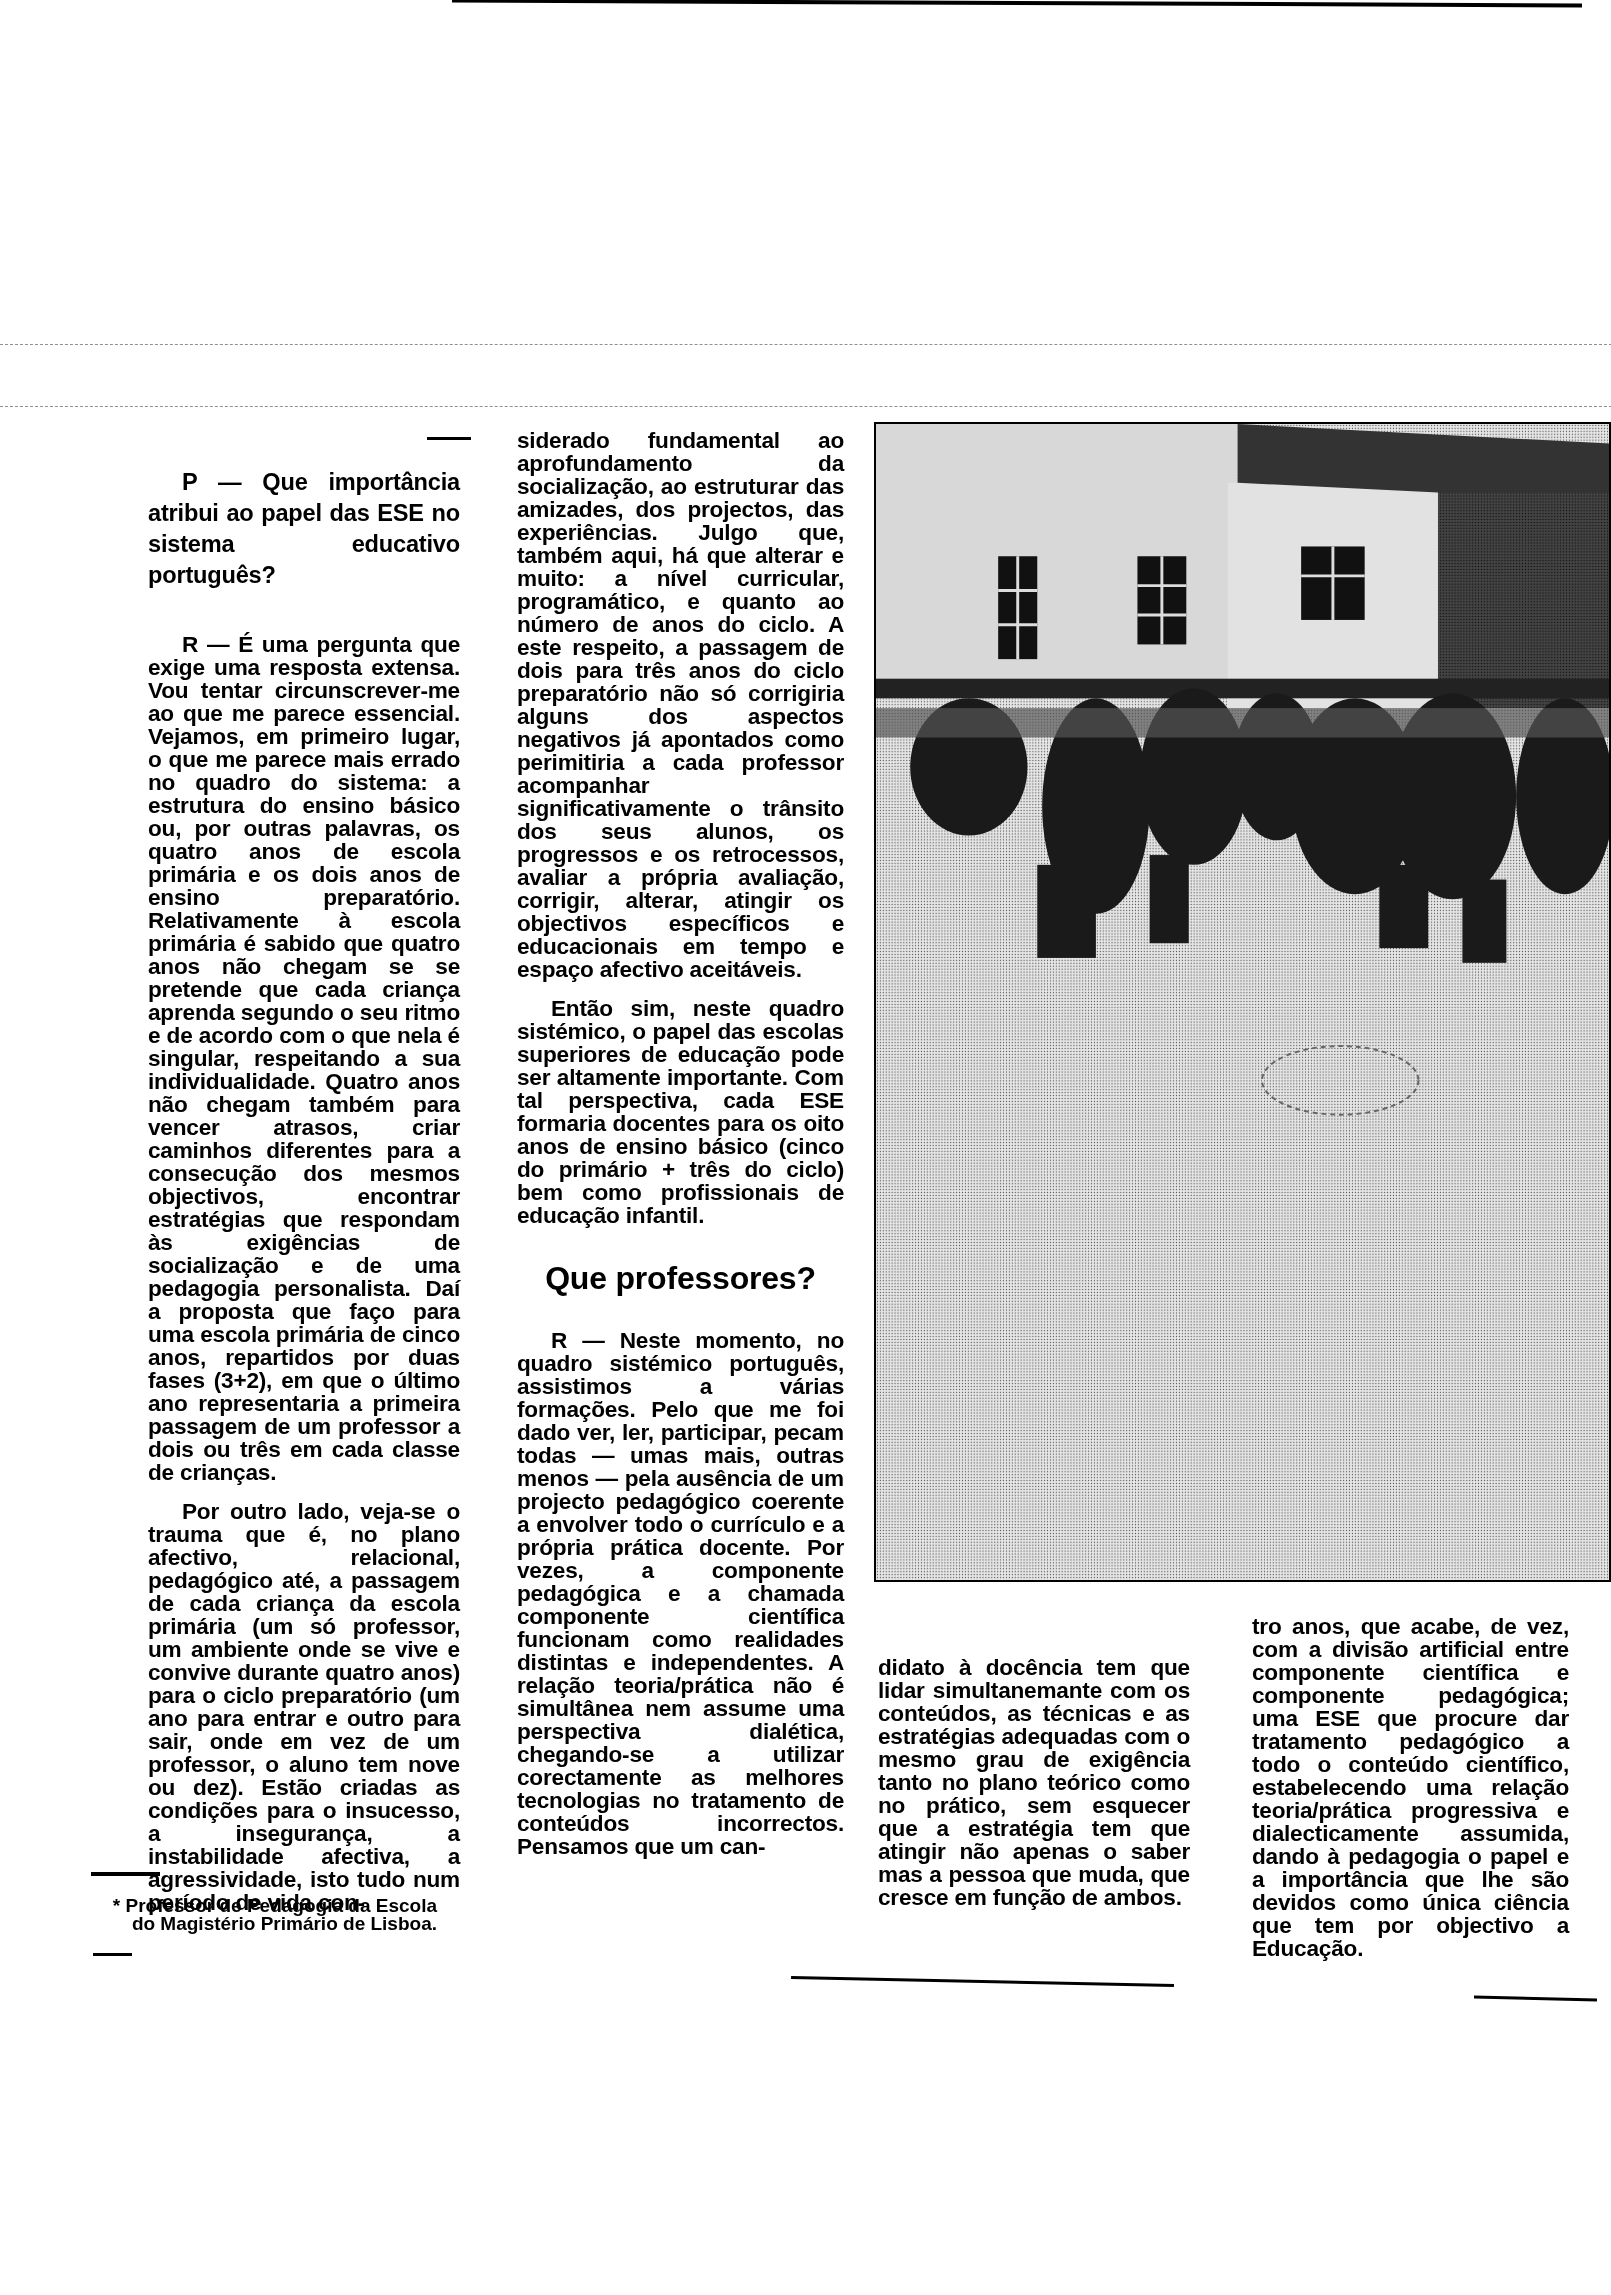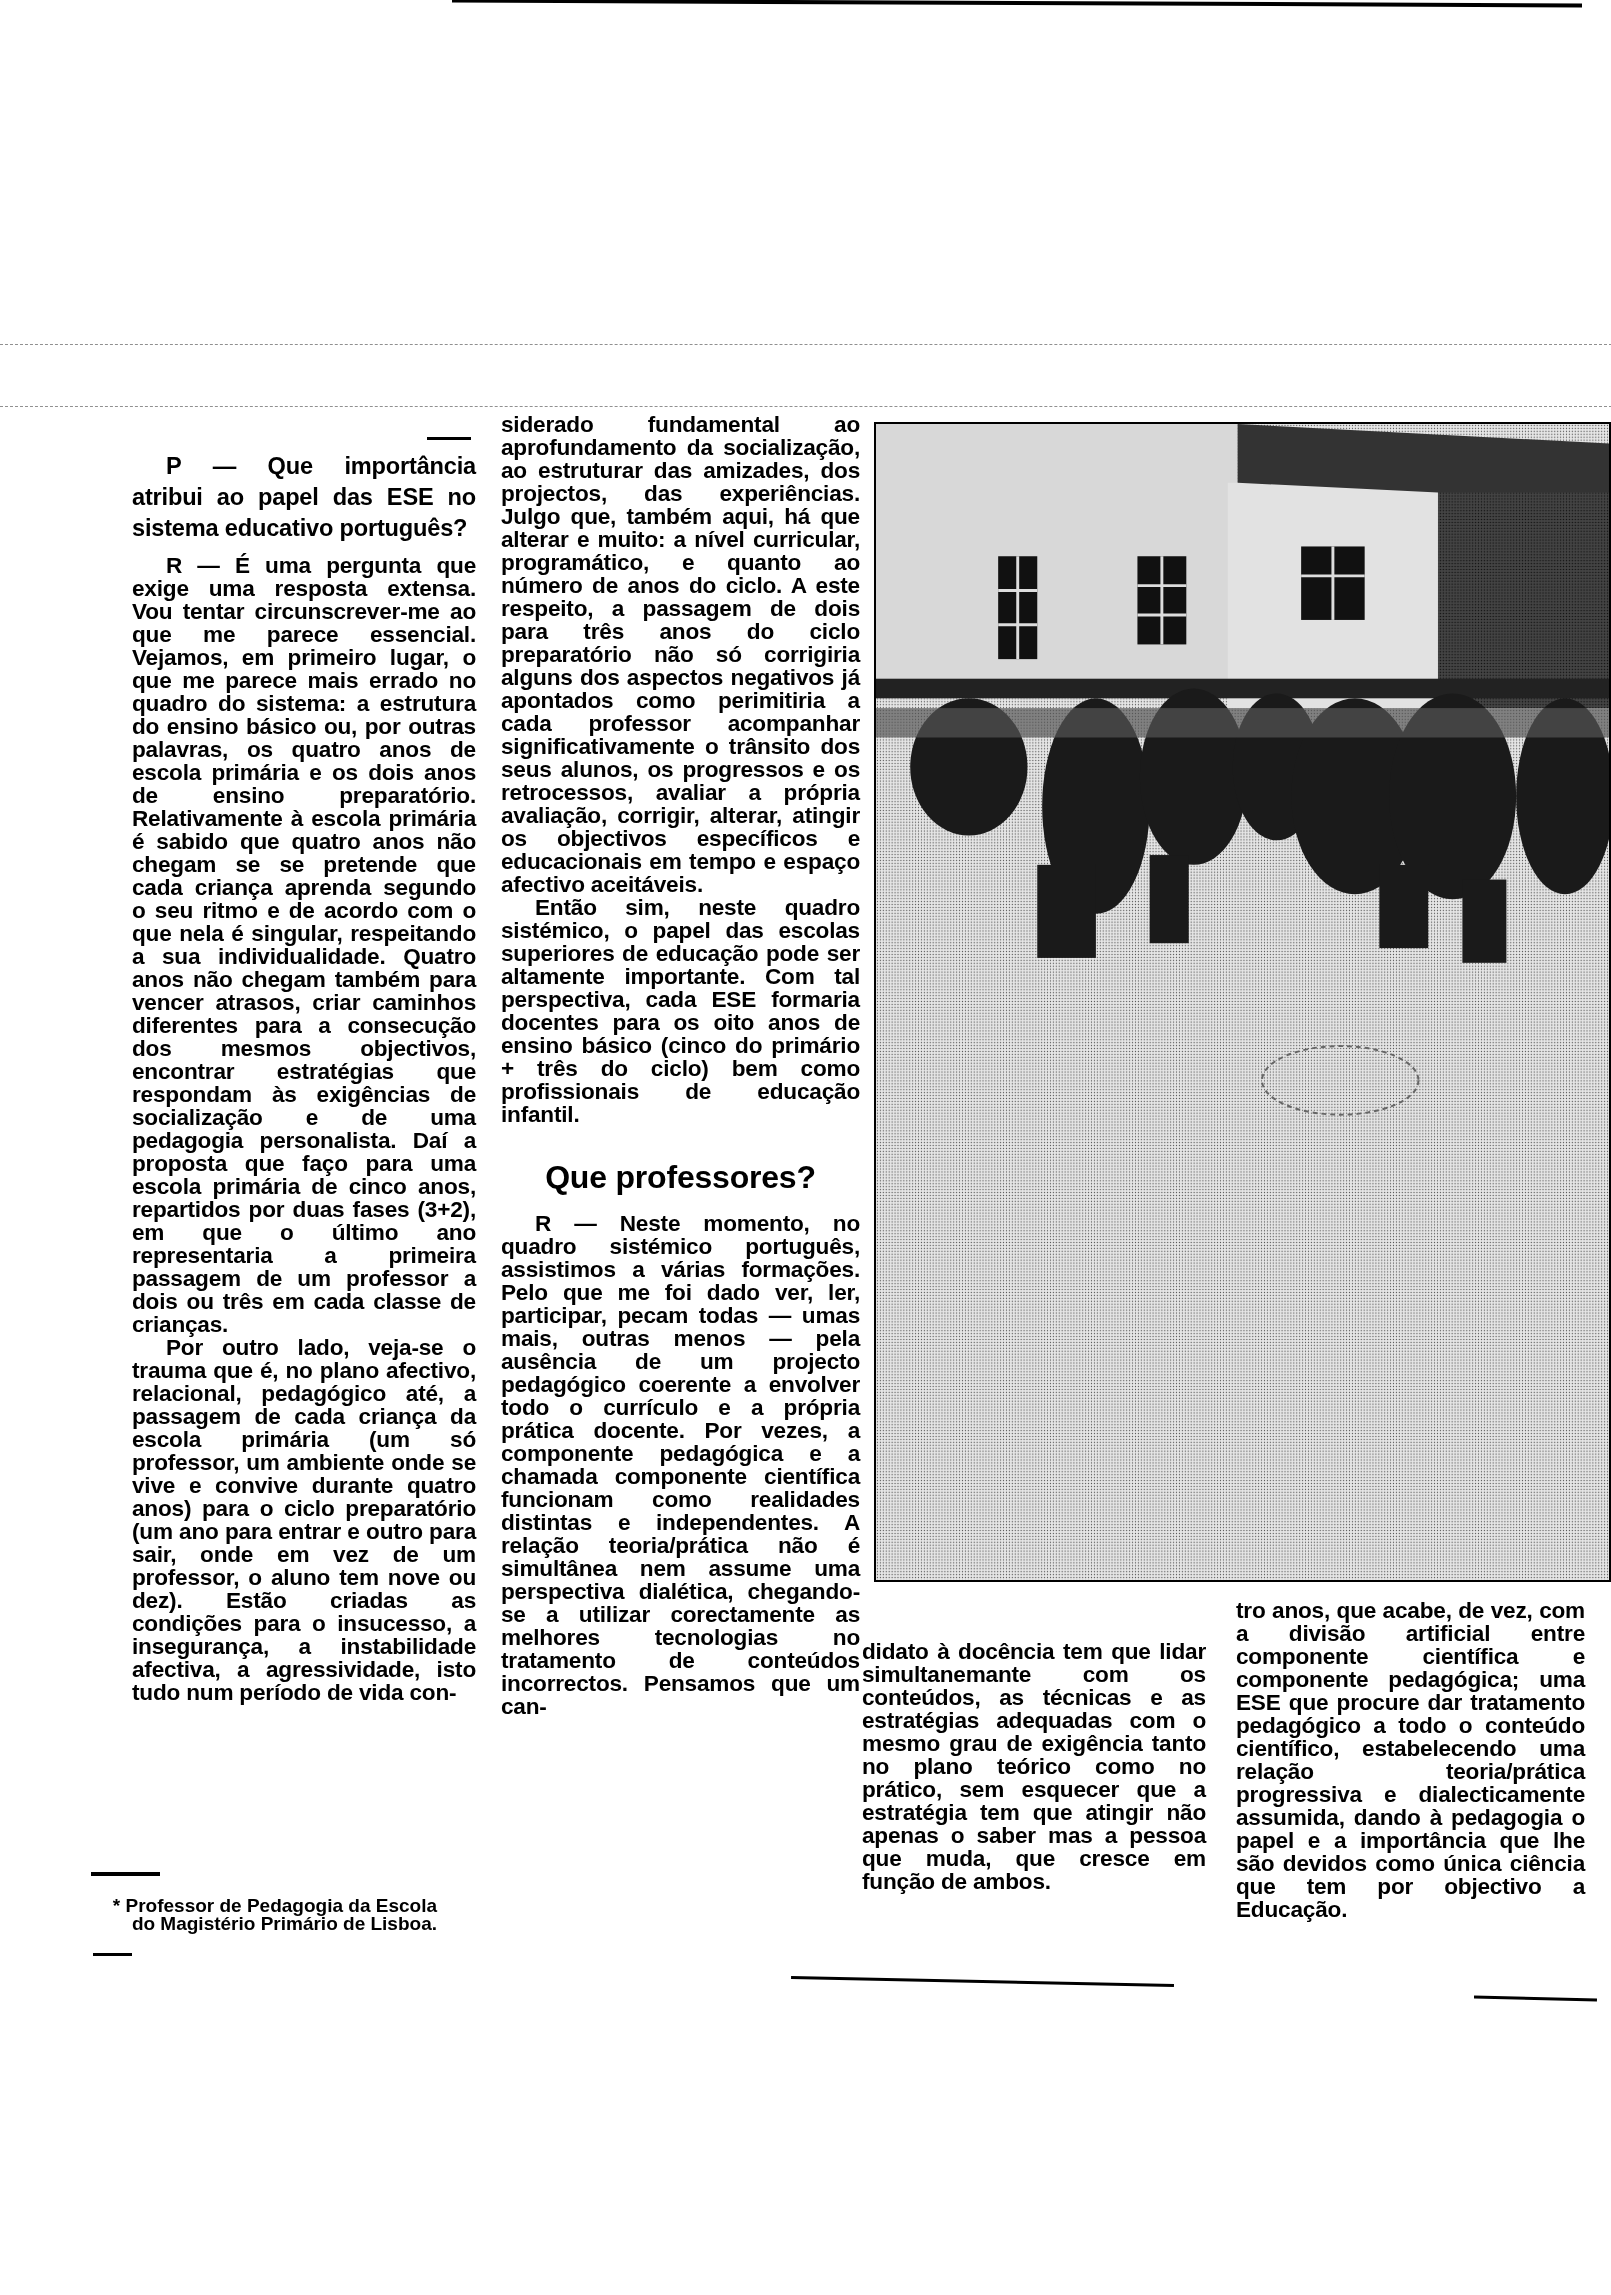--- a/index.html
+++ b/index.html
@@ -6,21 +6,21 @@
   body {
     width:1612px; height:2295px; background:#ffffff; position:relative; overflow:hidden;
     font-family:"Liberation Sans", "DejaVu Sans", sans-serif; color:#000;
   }
   .rule { position:absolute; background:#000; }
   .dash { position:absolute; border-top:1.5px dashed #555; height:0; opacity:.65; }
   .col {
     position:absolute; font-size:22.6px; line-height:23px; text-align:justify;
     font-weight:bold; letter-spacing:-0.2px;
   }
-  .col p { margin:0; text-indent:0; }
+  .col p { margin:16px; text-indent:0; }
   .col p.ind { text-indent:34px; }
   .q { font-weight:900; font-size:23.6px; line-height:31px; }
   .heading { font-size:32px; font-weight:bold; margin:34px 0 6.9px 0; line-height:35px; text-align:center; }
   .foot { position:absolute; font-size:19px; line-height:17.7px; font-weight:bold;text-align:right; }
   .photo {
     position:absolute; left:874px; top:422px; width:737px; height:1160px;
     border:2.9px solid #000; box-sizing:border-box; overflow:hidden;
     background:#cfcfcf;
   }
   .photo svg { width:100%; height:100%; display:block; }

